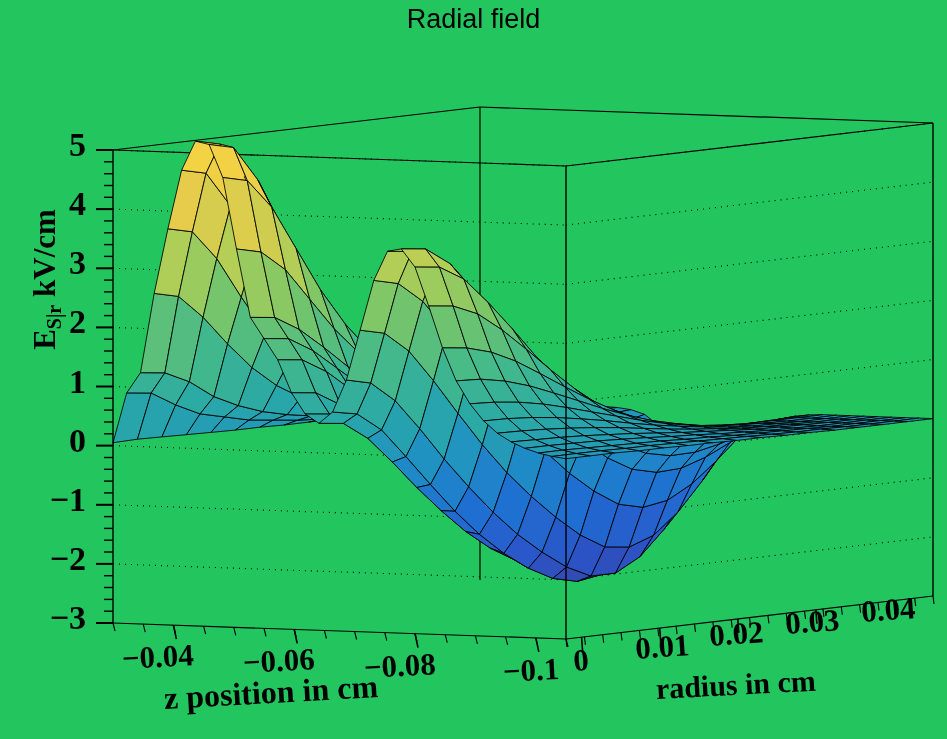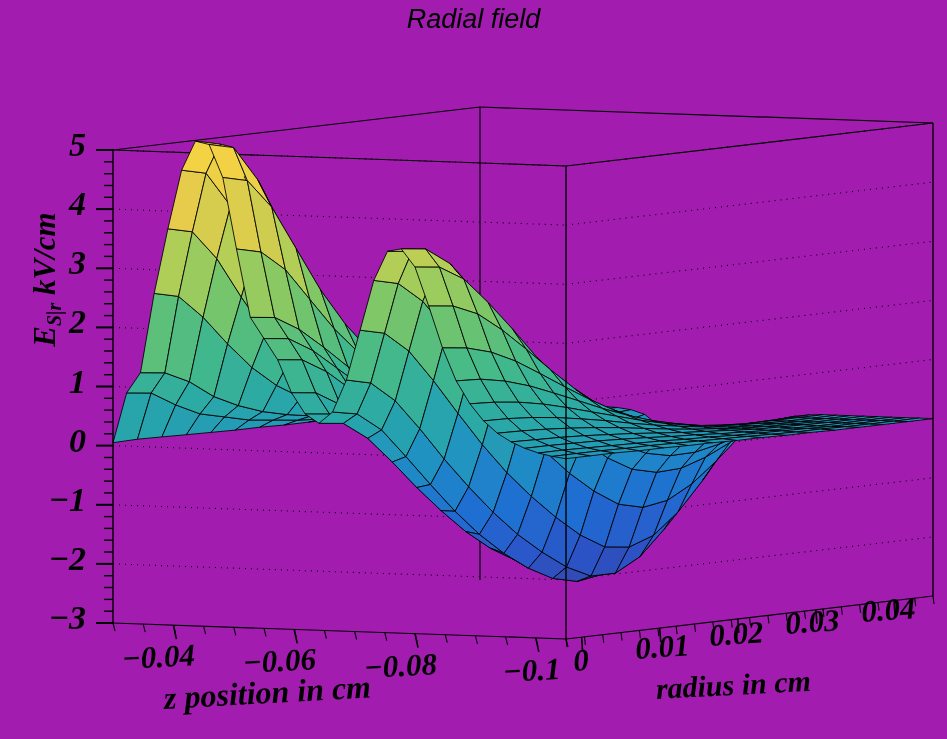--- a/index.html
+++ b/index.html
@@ -1,17 +1,17 @@
 <!DOCTYPE html>
 <html><head>
 <meta charset="utf-8">
 <style>
   html,body{margin:0;padding:0;background:#ffffff;}
   body{width:947px;height:739px;font-family:"Liberation Serif",serif;overflow:hidden;}
-  #root{position:relative;width:947px;height:739px;background:#a21caf;font-style:italic;}
+  #root{position:relative;width:947px;height:739px;background:#22c55e;}
   .title{
     position:absolute;top:4px;left:0;width:947px;text-align:center;
     font-family:"Liberation Sans",sans-serif;font-size:27px;color:#000;
     letter-spacing:0px;
   }
   .axtitle{
     position:absolute;font-family:"Liberation Serif",serif;
     font-weight:bold;color:#000;white-space:nowrap;
   }
   #ztitle{left:163px;top:680px;font-size:32px;transform:rotate(-3.2deg);transform-origin:left top;}

